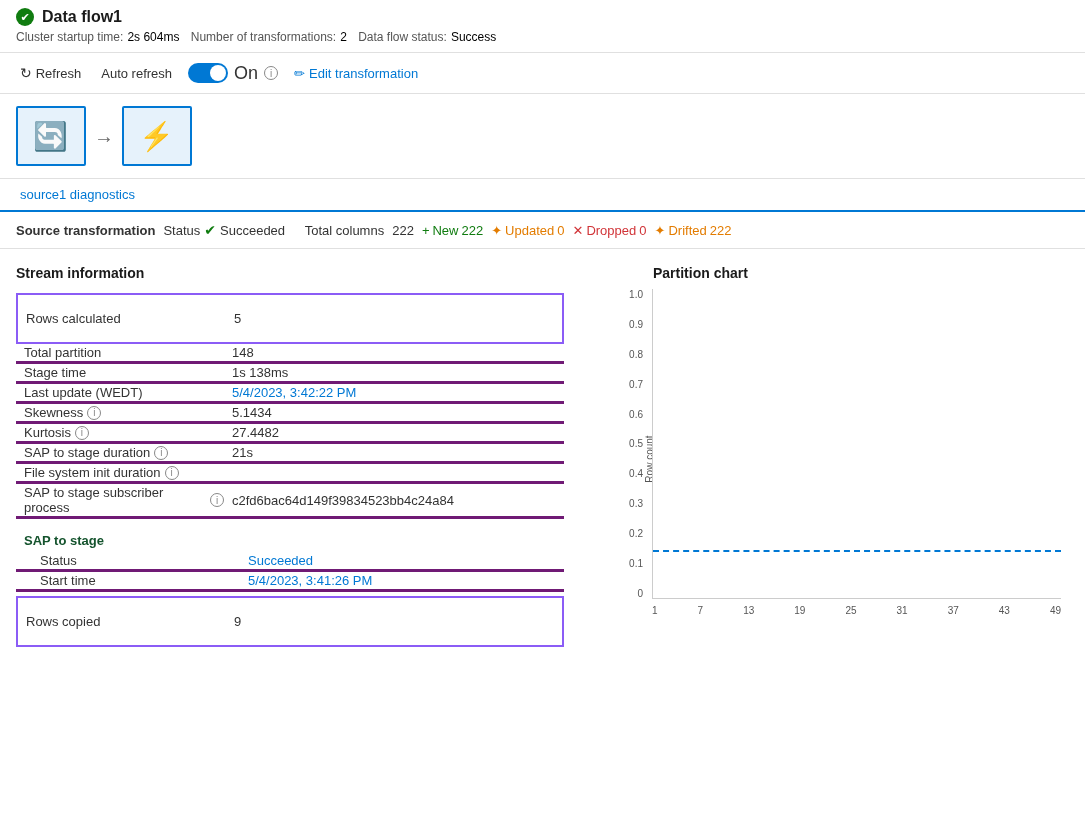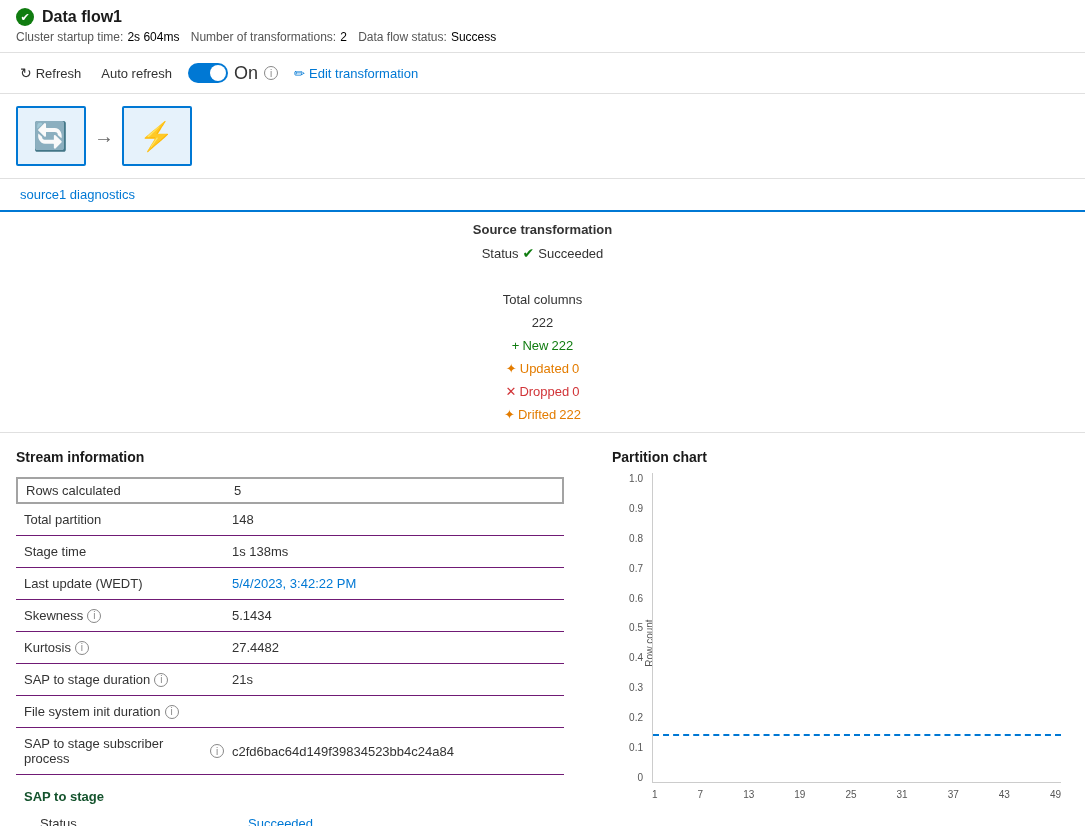--- a/index.html
+++ b/index.html
@@ -82,68 +82,68 @@
 
     .tab-bar {
       padding: 0 16px; border-bottom: 2px solid #0078d4;
     }
     .tab-item {
       display: inline-block; padding: 8px 4px; font-size: 13px; cursor: pointer;
       color: #0078d4; border-bottom: 2px solid #0078d4; margin-bottom: -2px;
     }
 
     .diagnostics-header {
-      display: flex; align-items: center; flex-wrap: wrap; gap: 8px;
-      padding: 10px 16px; border-bottom: 1px solid #e0e0e0; font-size: 13px; flex-direction: column;
+      display: flex; align-items: flex-end; flex-wrap: wrap; gap: 8px;
+      padding: 10px 16px; border-bottom: 1px solid #e0e0e0; font-size: 13px;
     }
     .diag-label { font-weight: 600; color: #333; }
     .diag-status { display: flex; align-items: center; gap: 4px; }
     .status-check { color: #107c10; font-size: 14px; }
     .diag-sep { color: #ccc; }
     .badge-new { display: flex; align-items: center; gap: 3px; color: #107c10; }
     .badge-updated { display: flex; align-items: center; gap: 3px; color: #e37c00; }
     .badge-dropped { display: flex; align-items: center; gap: 3px; color: #d13438; }
     .badge-drifted { display: flex; align-items: center; gap: 3px; color: #e37c00; }
 
     .content-area {
       display: flex; gap: 8px; padding: 0;
     }
     .stream-info {
       flex: 0 0 580px; padding: 16px 16px;
     }
     .stream-info h3 {
       font-size: 14px; font-weight: 600; margin-bottom: 12px; color: #1a1a1a;
     }
     .info-row {
-      display: flex; align-items: center; padding: 8px 8px;
-      border-bottom: 1px solid #701a75; gap: 8px;
+      display: flex; align-items: center; padding: 1px 8px;
+      border-bottom: 3px solid #701a75; gap: 8px;
     }
     .info-row.highlighted {
-      border: 2px solid #a3a3a3; padding: 4px 8px;
+      border: 2px solid #8b5cf6; padding: 16px 8px;
     }
     .info-key {
       flex: 0 0 200px; color: #333; font-size: 13px;
       display: flex; align-items: center; gap: 4px;
     }
     .info-val {
       flex: 1; color: #333; font-size: 13px;
     }
     .info-val.link { color: #0078d4; }
     .info-val.link2 { color: #0078d4; }
 
     .section-header {
       font-size: 13px; font-weight: 600; padding: 10px 8px 4px 8px;
       color: #14532d; margin-top: 4px;
     }
 
     .partition-chart-area {
       flex: 1; padding: 16px 24px;
     }
     .chart-title {
-      font-size: 14px; font-weight: 600; margin-bottom: 8px; color: #1a1a1a;
+      font-size: 14px; font-weight: 600; margin-bottom: 8px; color: #1a1a1a; margin-left: 41px;
     }
     .chart-container {
       position: relative; width: 100%; height: 340px;
     }
     .chart-y-axis {
       position: absolute; left: 0; top: 0; bottom: 30px; width: 35px;
       display: flex; flex-direction: column; justify-content: space-between;
       align-items: flex-end; padding-right: 4px;
     }
     .chart-y-label {
@@ -313,20 +313,24 @@
       <span class="info-val">c2fd6bac64d149f39834523bb4c24a84</span>
     </div>
 
     <div class="section-header">SAP to stage</div>
 
     <div class="info-row" style="padding-left:24px">
       <span class="info-key">Status</span>
       <span class="info-val link2">Succeeded</span>
     </div>
 
+    <div class="info-row" style="padding-left:24px">
+      <span class="info-key">Start time</span>
+      <span class="info-val link2">5/4/2023, 3:41:26 PM</span>
+    </div>
 
 
     <div class="info-row highlighted" style="margin-top:4px">
       <span class="info-key">Rows copied</span>
       <span class="info-val">9</span>
     </div>
   </div>
 
   <div class="partition-chart-area">
     <div class="chart-title">Partition chart</div>

